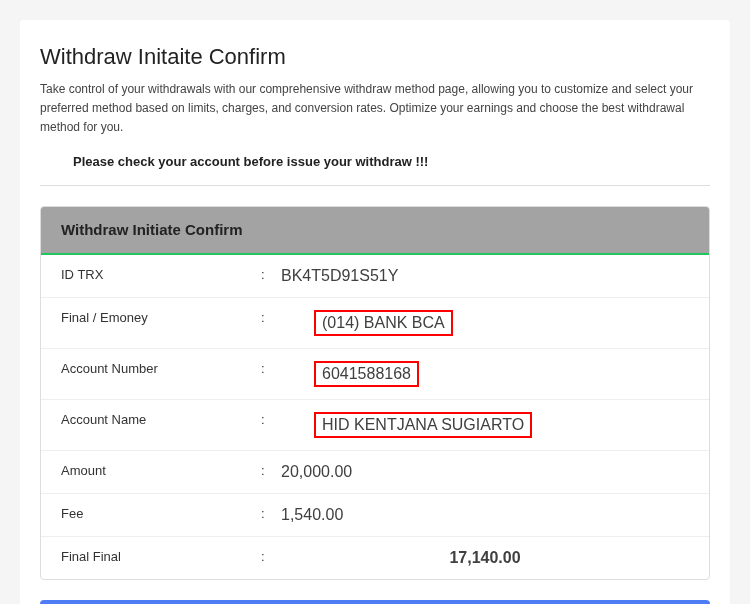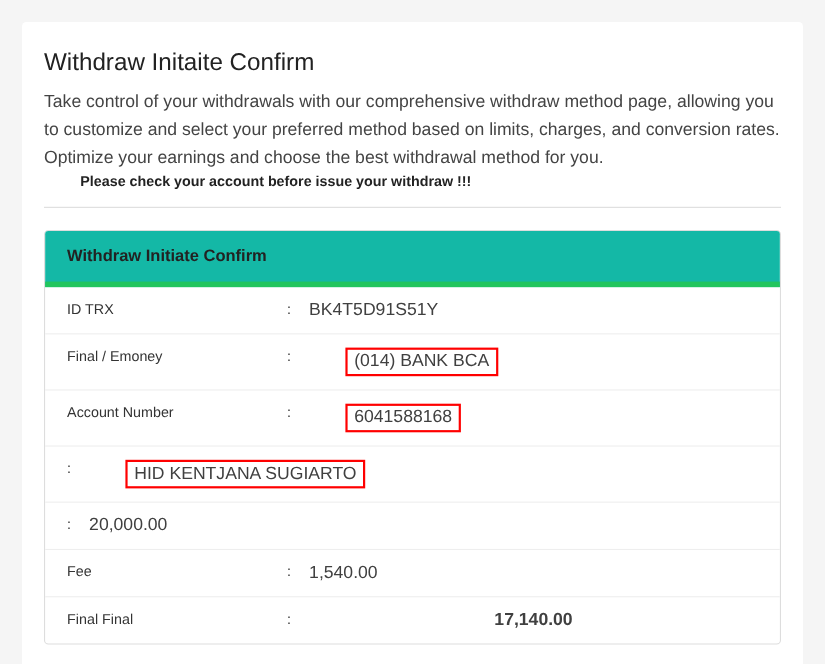--- a/index.html
+++ b/index.html
@@ -26,23 +26,24 @@
     }
 
     .page-title {
       font-size: 22px;
       font-weight: normal;
       color: #222;
       margin-bottom: 10px;
     }
 
     .page-description {
-      font-size: 16px;
+      font-size: 12px;
       color: #444;
       line-height: 1.6;
+      margin-bottom: 16px;
     }
 
     .warning-text {
       font-size: 13px;
       font-weight: bold;
       color: #222;
       margin-bottom: 16px;
       padding-left: 33px;
     }
 
@@ -54,22 +55,22 @@
 
     .card {
       border: 1px solid #ddd;
       border-radius: 4px;
       padding: 0;
       overflow: hidden;
     }
 
     .card-header {
       padding: 14px 20px;
-      border-bottom: 5px solid #22c55e;
-      background: #14b8a6;
+      border-bottom: 2px solid #22c55e;
+      background: #a3a3a3;
     }
 
     .card-title {
       font-size: 15px;
       font-weight: bold;
       color: #222;
     }
 
     .table-wrapper {
       padding: 0;
@@ -158,24 +159,26 @@
           <span class="info-label">Final / Emoney</span>
           <span class="info-colon">:</span>
           <span class="info-value"><span class="highlight-box">(014) BANK BCA</span></span>
         </div>
         <div class="info-row">
           <span class="info-label">Account Number</span>
           <span class="info-colon">:</span>
           <span class="info-value"><span class="highlight-box">6041588168</span></span>
         </div>
         <div class="info-row">
+          <span class="info-label">Account Name</span>
           <span class="info-colon">:</span>
           <span class="info-value"><span class="highlight-box">HID KENTJANA SUGIARTO</span></span>
         </div>
         <div class="info-row">
+          <span class="info-label">Amount</span>
           <span class="info-colon">:</span>
           <span class="info-value">20,000.00</span>
         </div>
         <div class="info-row">
           <span class="info-label">Fee</span>
           <span class="info-colon">:</span>
           <span class="info-value">1,540.00</span>
         </div>
         <div class="info-row">
           <span class="info-label">Final Final</span>

